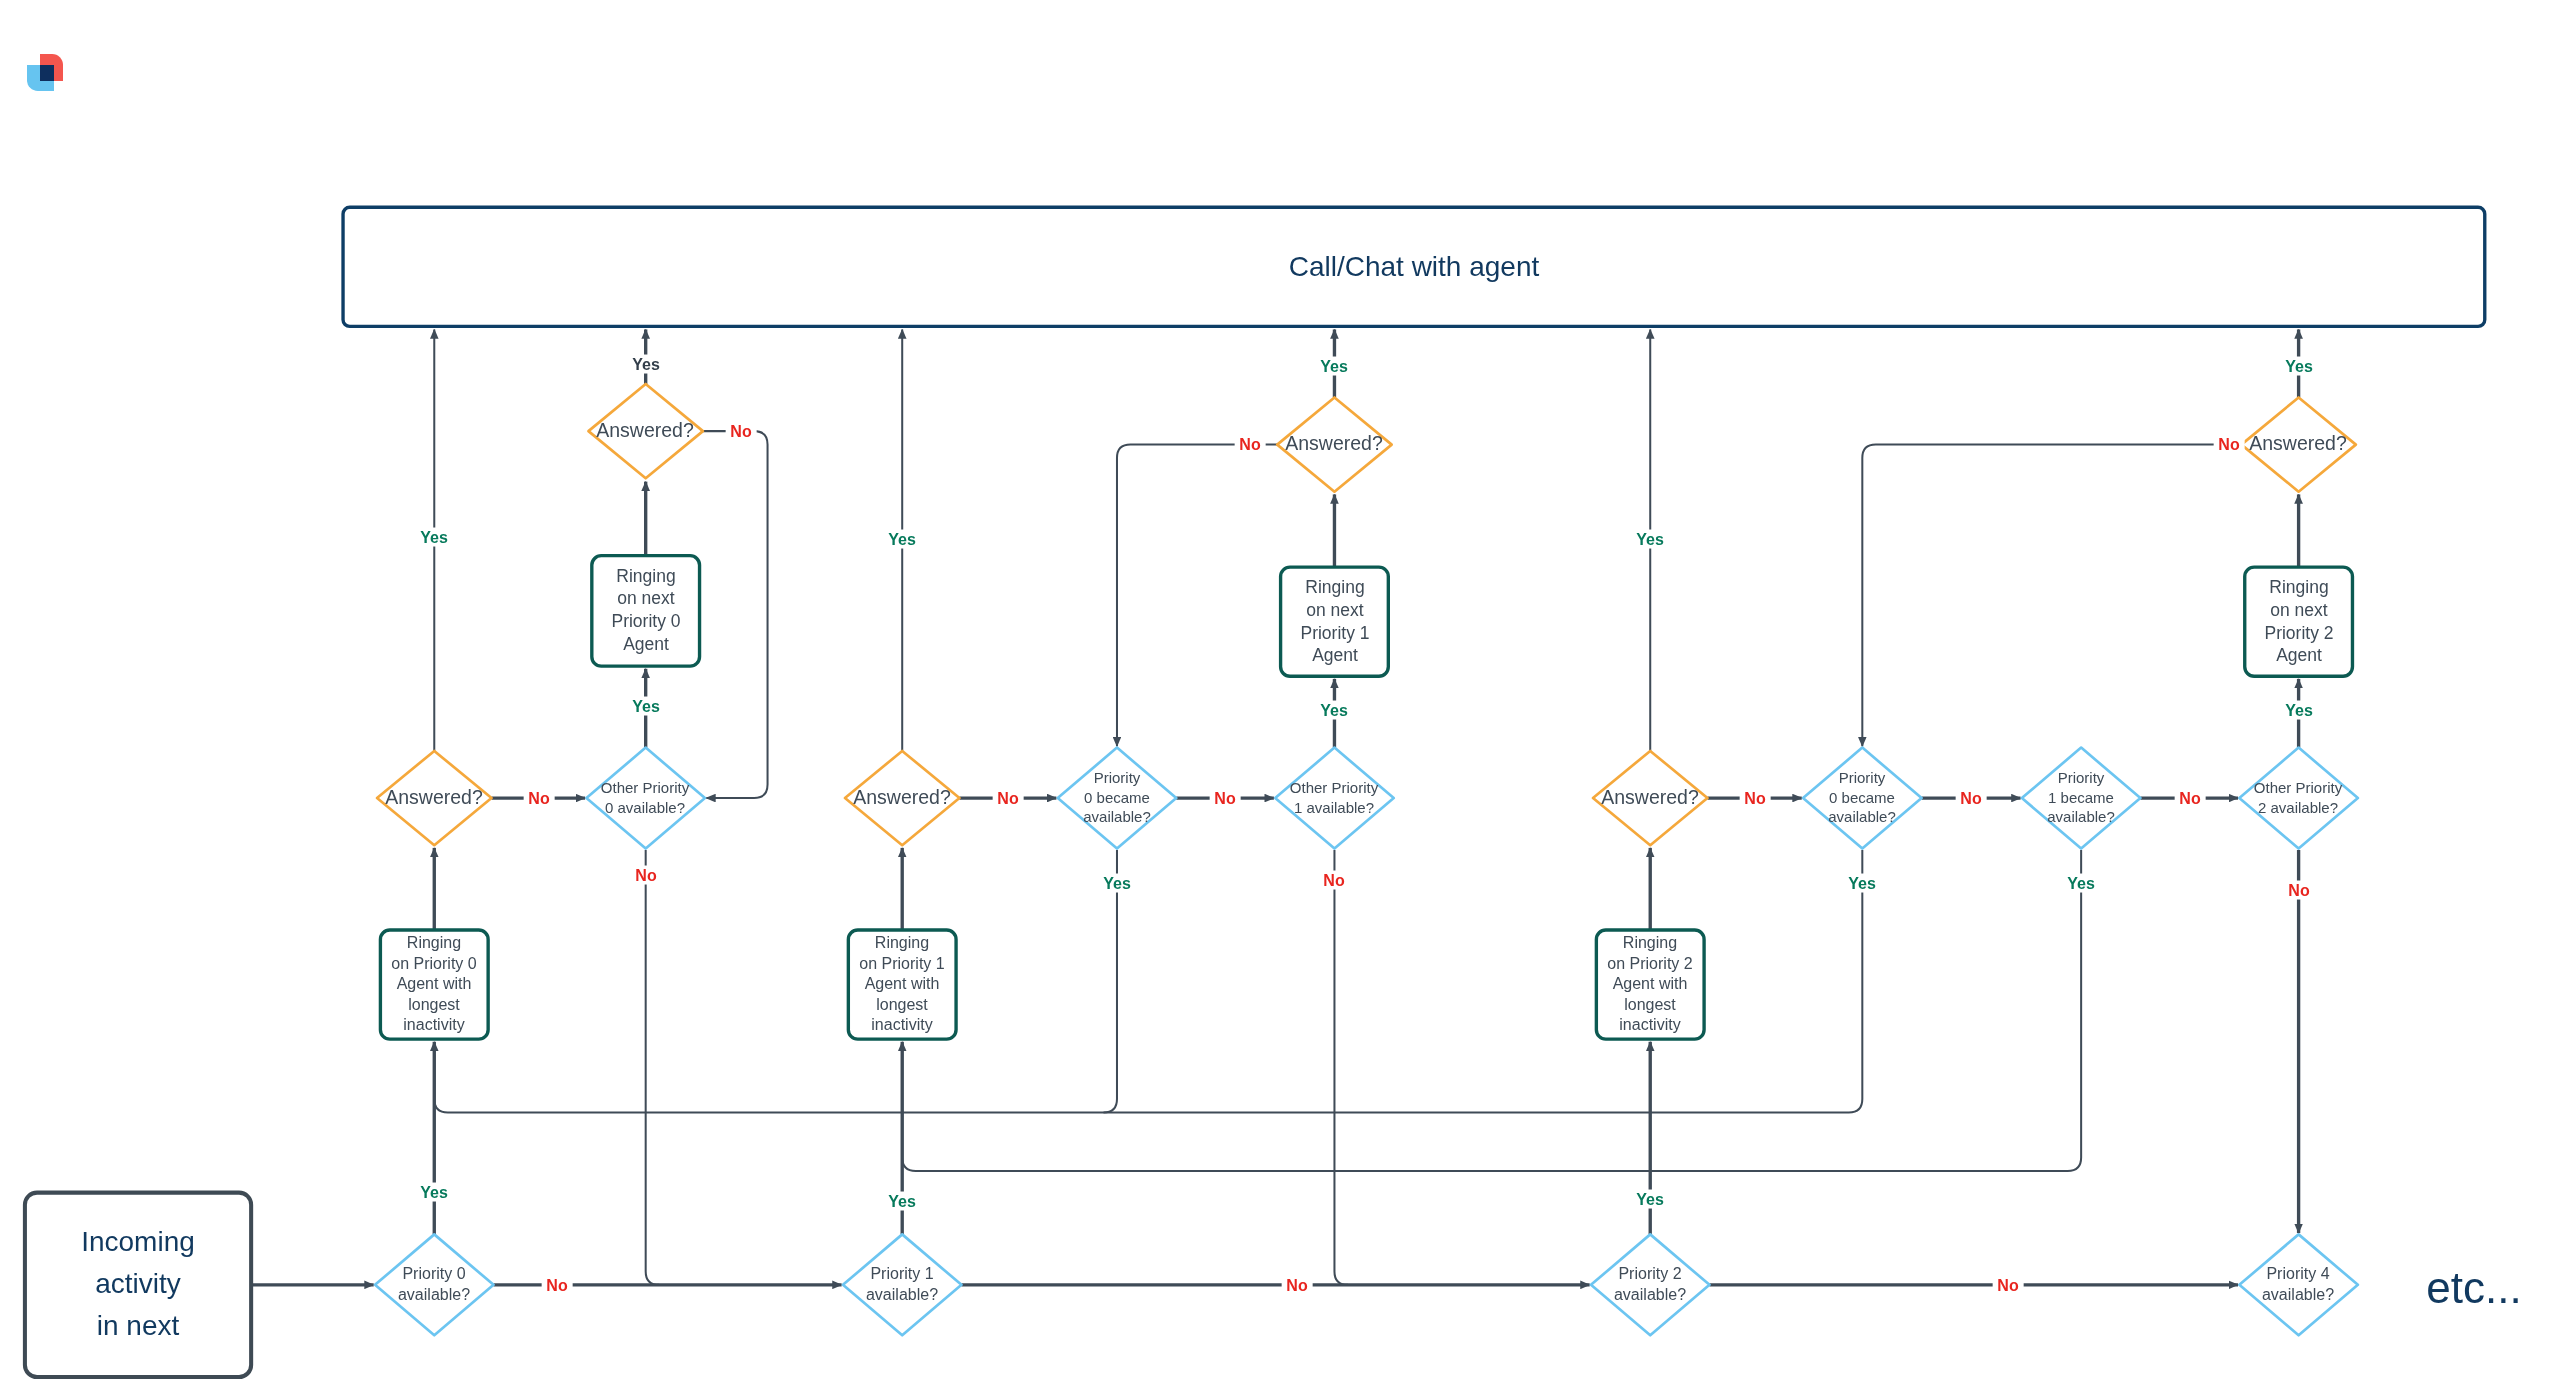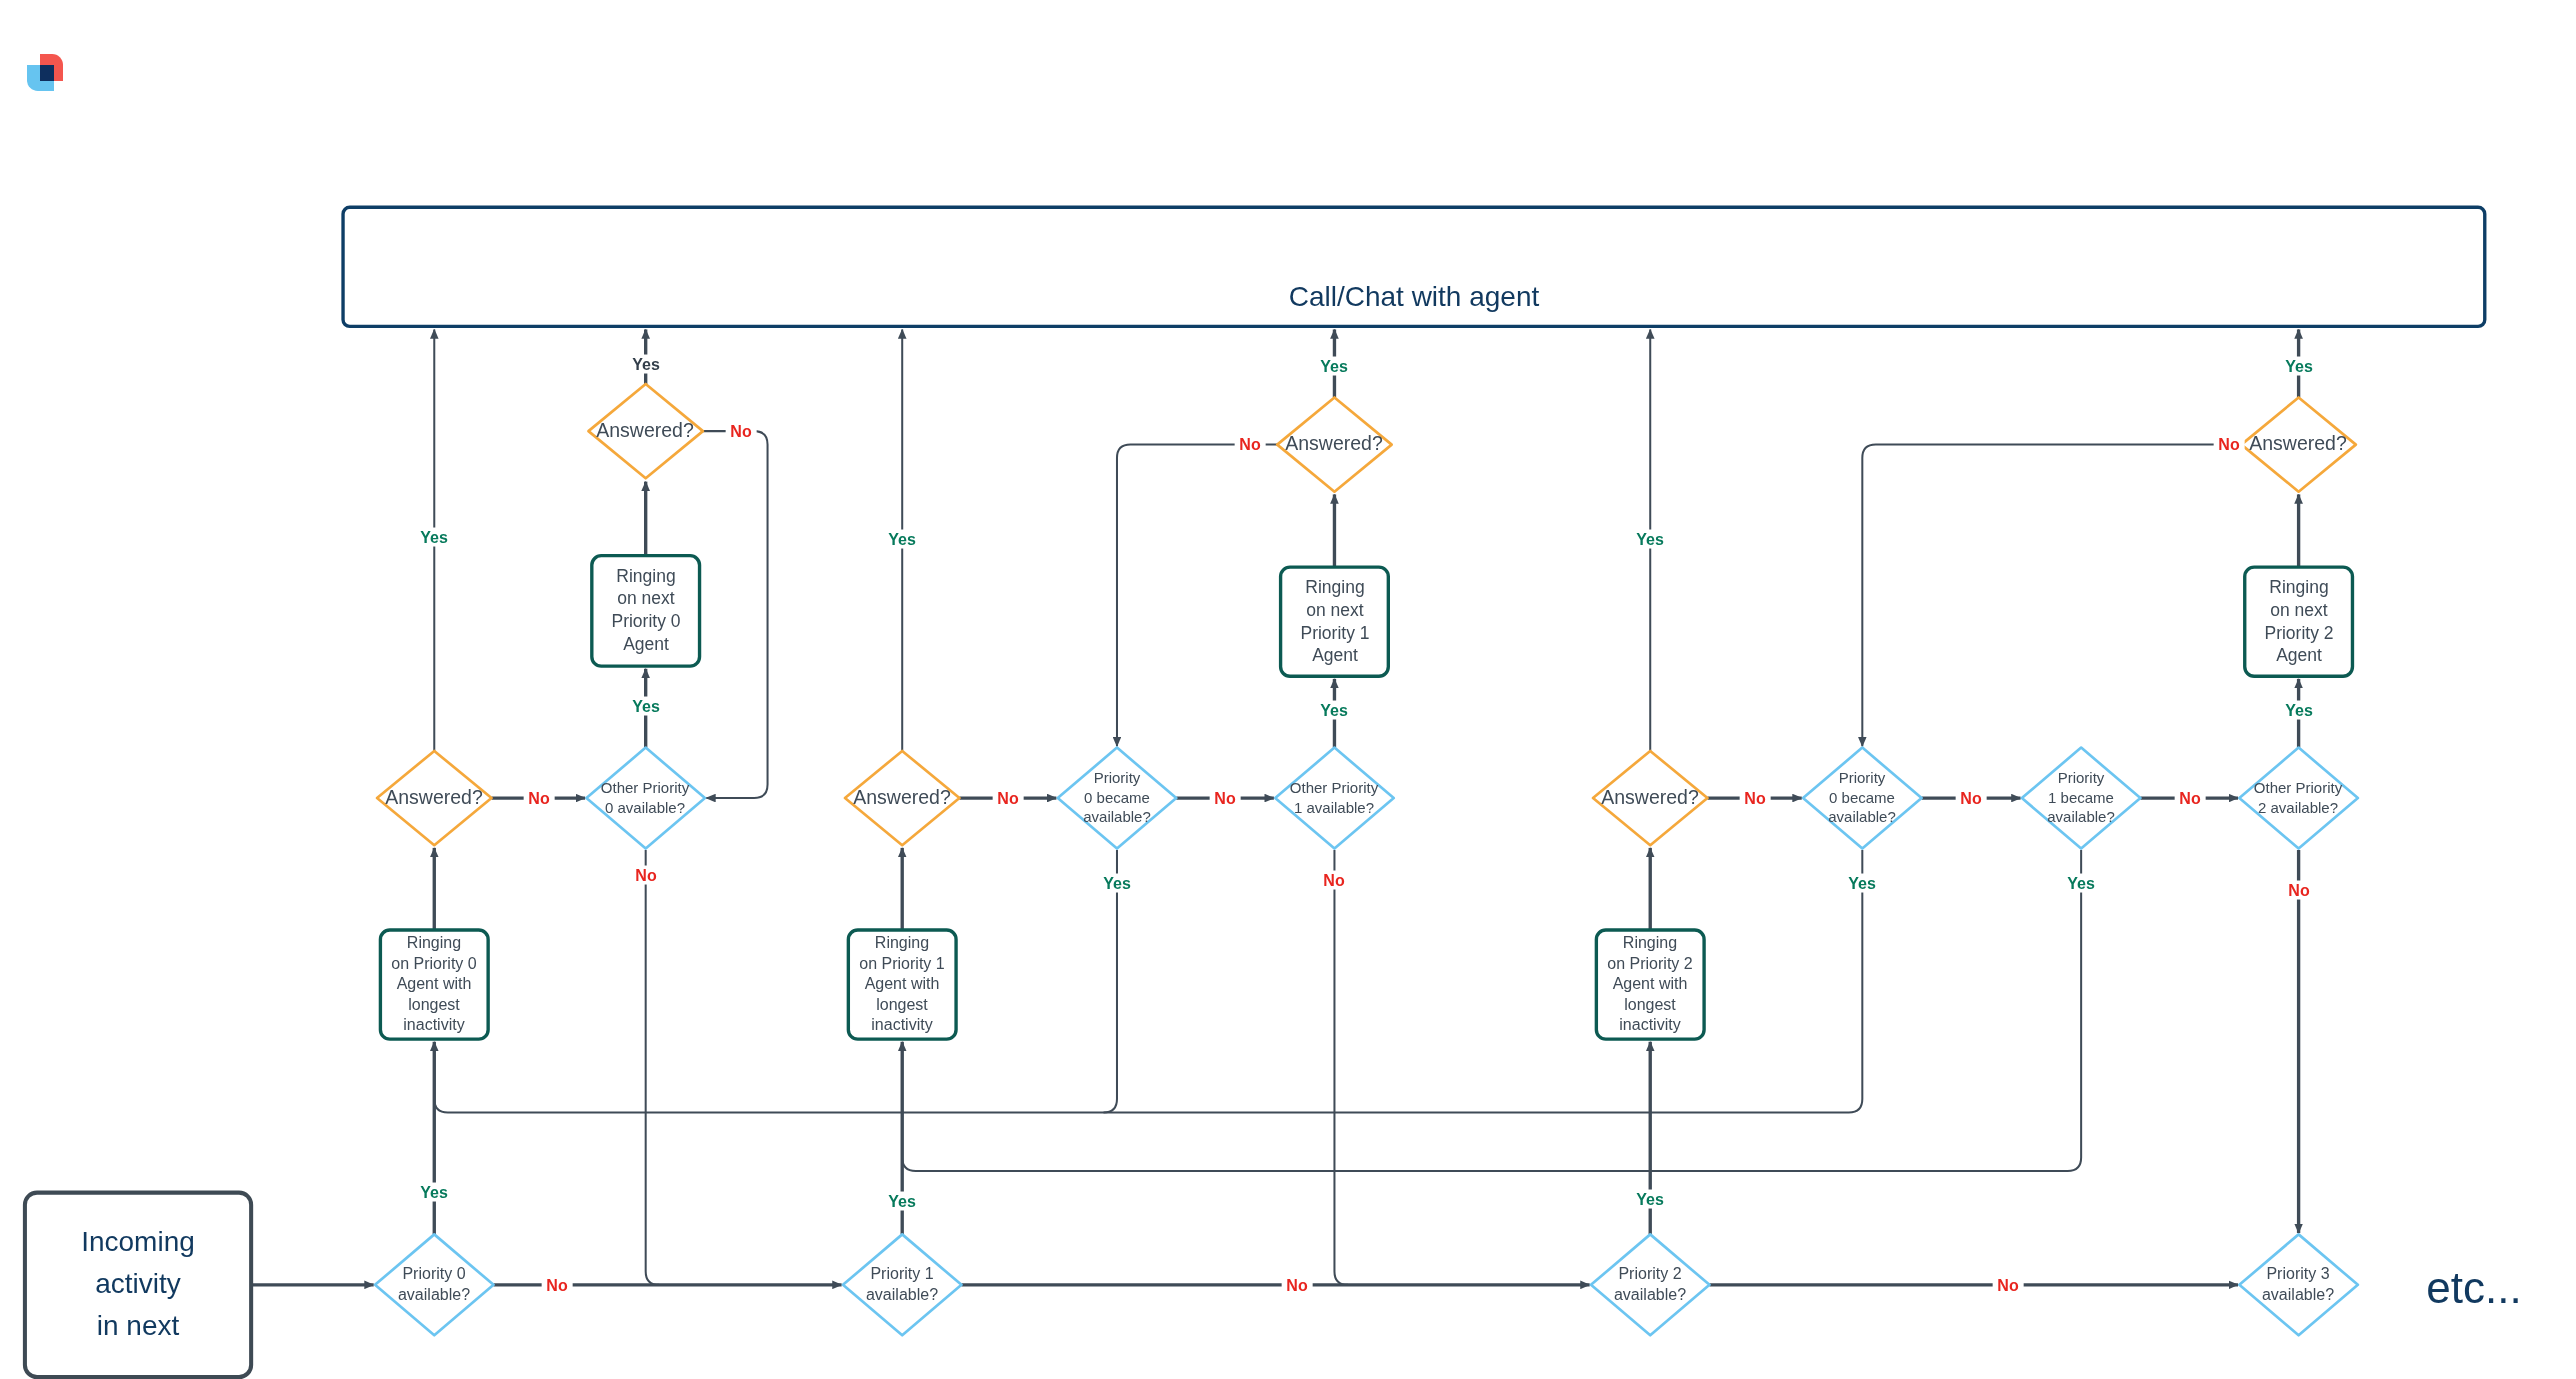--- a/index.html
+++ b/index.html
@@ -109,21 +109,21 @@
       </g>
   </svg>
 
   <div class="hdr-logo">
     <div class="lg-blue"></div>
     <div class="lg-red"></div>
     <div class="lg-navy"></div>
   </div>
 
   <div id="labels-layer">
-      <div class="node-label tc-navy" style="left: 343px; top: 207px; width: 2142px; height: 119px; font-size: 28px; line-height: 1.2; margin-top: 30px;">Call/Chat with agent</div>
+      <div class="node-label tc-navy" style="left: 343px; top: 207px; width: 2142px; height: 119px; font-size: 28px; line-height: 1.2;">Call/Chat with agent</div>
       <div class="node-label tc-navy" style="left: 25px; top: 1192px; width: 226px; height: 184px; font-size: 28px; line-height: 1.5;">Incoming
 activity
 in next</div>
       <div class="node-label tc-slate" style="left: 592px; top: 555px; width: 108px; height: 110px; font-size: 17.5px; line-height: 1.3;">Ringing
 on next
 Priority 0
 Agent</div>
       <div class="node-label tc-slate" style="left: 1281px; top: 567px; width: 108px; height: 109px; font-size: 17.5px; line-height: 1.3;">Ringing
 on next
 Priority 1
@@ -167,21 +167,21 @@
 available?</div>
       <div class="node-label tc-slate" style="left: 2022px; top: 747px; width: 118px; height: 101px; font-size: 15px; line-height: 1.3;">Priority
 1 became
 available?</div>
       <div class="node-label tc-slate" style="left: 375px; top: 1234px; width: 118px; height: 101px; font-size: 16px; line-height: 1.3;">Priority 0
 available?</div>
       <div class="node-label tc-slate" style="left: 843px; top: 1234px; width: 118px; height: 101px; font-size: 16px; line-height: 1.3;">Priority 1
 available?</div>
       <div class="node-label tc-slate" style="left: 1591px; top: 1234px; width: 118px; height: 101px; font-size: 16px; line-height: 1.3;">Priority 2
 available?</div>
-      <div class="node-label tc-slate" style="left: 2239px; top: 1234px; width: 118px; height: 101px; font-size: 16px; line-height: 1.3;">Priority 3
+      <div class="node-label tc-slate" style="left: 2239px; top: 1234px; width: 118px; height: 101px; font-size: 16px; line-height: 1.3;">Priority 4
 available?</div>
       <div class="node-label tc-navy" style="left: 2353px; top: 1248px; width: 242px; height: 81px; font-size: 44px; line-height: 1.1;">etc...</div>
       <span class="edge-label el-dark" style="left: 646px; top: 364px;">Yes</span>
       <span class="edge-label el-green" style="left: 1334px; top: 366px;">Yes</span>
       <span class="edge-label el-green" style="left: 2299px; top: 366px;">Yes</span>
       <span class="edge-label el-green" style="left: 434px; top: 537px;">Yes</span>
       <span class="edge-label el-green" style="left: 902px; top: 539px;">Yes</span>
       <span class="edge-label el-green" style="left: 1650px; top: 539px;">Yes</span>
       <span class="edge-label el-green" style="left: 646px; top: 706px;">Yes</span>
       <span class="edge-label el-green" style="left: 1334px; top: 710px;">Yes</span>

